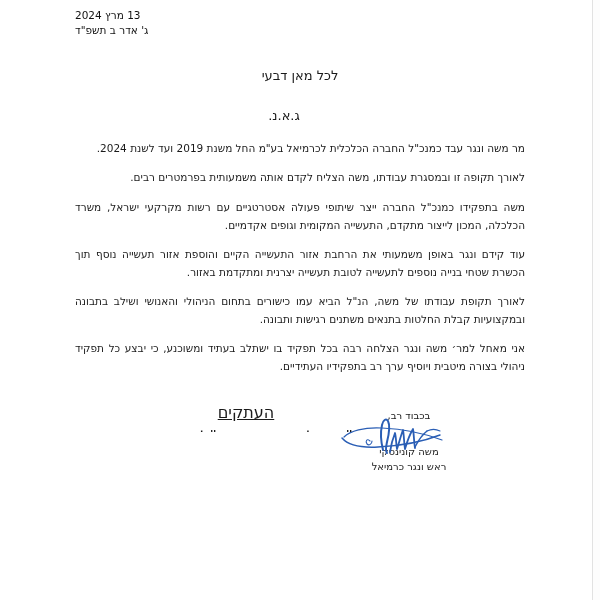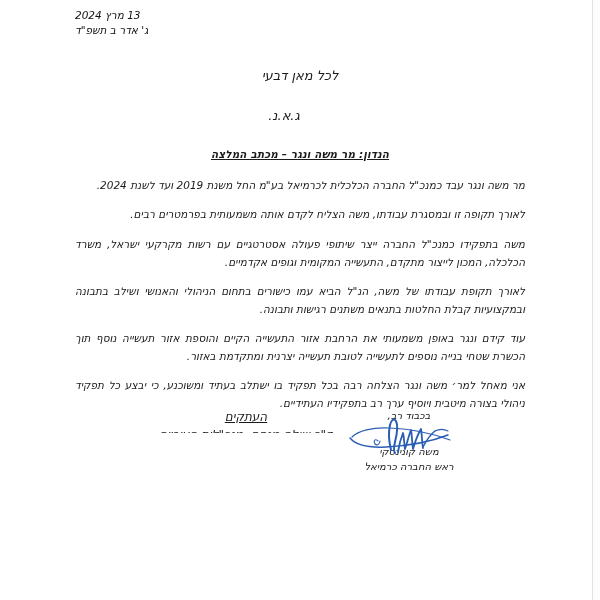--- a/index.html
+++ b/index.html
@@ -15,21 +15,20 @@
     color: #1a1a1a;
   }
 
   
   .page {
     position: relative;
     width: 600px;
     height: 436px;
     background: #ffffff;
     box-sizing: border-box;
-    font-style: italic;
   }
   
   .page-edge {
     position: absolute;
     top: 0;
     right: 7px;
     width: 1px;
     height: 600px;
     background: #e2e2e2;
   }
@@ -154,21 +153,21 @@
   }
 
   
   .footer-block {
     position: absolute;
     bottom: 0;
     right: 0;
     left: 12px;
     direction: rtl;
     text-align: center;
-    font-size: 12px;
+    font-size: 16px;
   }
   .footer-inner {
     display: inline-block;
     margin-right: 120px;
     text-align: center;
     line-height: 1.5;
   }
   .footer-heading {
     display: block;
     text-decoration: underline;
@@ -197,41 +196,38 @@
     <div class="date-block">
       <span class="date-line">13 מרץ 2024</span>
       <span class="date-line">ג' אדר ב תשפ"ד</span>
     </div>
 
     <div class="addressee-block">
       <span class="addressee">לכל מאן דבעי</span>
       <span class="salutation">ג.א.נ.</span>
     </div>
 
-    <div class="subject-row">
-      <span class="subject">הנדון: מר משה ונגר – מכתב המלצה</span>
-    </div>
 
     <div class="body-block">
       <p class="para">מר משה ונגר עבד כמנכ"ל החברה הכלכלית לכרמיאל בע"מ החל משנת 2019 ועד לשנת 2024.</p>
       <p class="para">לאורך תקופה זו ובמסגרת עבודתו, משה הצליח לקדם אותה משמעותית בפרמטרים רבים.</p>
       <p class="para">משה בתפקידו כמנכ"ל החברה ייצר שיתופי פעולה אסטרטגיים עם רשות מקרקעי ישראל, משרד הכלכלה, המכון לייצור מתקדם, התעשייה המקומית וגופים אקדמיים.</p>
+      <p class="para">עוד קידם ונגר באופן משמעותי את הרחבת אזור התעשייה הקיים והוספת אזור תעשייה נוסף תוך הכשרת שטחי בנייה נוספים לתעשייה לטובת תעשייה יצרנית ומתקדמת באזור.</p>
       <p class="para">לאורך  תקופת עבודתו של משה, הנ"ל הביא עמו כישורים בתחום הניהולי והאנושי  ושילב בתבונה ובמקצועיות קבלת החלטות בתנאים משתנים רגישות ותבונה.</p>
-      <p class="para">עוד קידם ונגר באופן משמעותי את הרחבת אזור התעשייה הקיים והוספת אזור תעשייה נוסף תוך הכשרת שטחי בנייה נוספים לתעשייה לטובת תעשייה יצרנית ומתקדמת באזור.</p>
       <p class="para">אני מאחל למר׳ משה ונגר הצלחה רבה בכל תפקיד בו ישתלב בעתיד ומשוכנע, כי יבצע כל תפקיד ניהולי בצורה מיטבית  ויוסיף ערך רב בתפקידיו העתידיים.</p>
     </div>
 
   </div>
 
   <div class="sign-block">
     <span class="sign-inner">
       <span class="sign-regards">בכבוד רב,</span>
       <span class="sign-gap"></span>
       <span class="sign-name">משה קונינסקי</span>
-      <span class="sign-title">ראש החברה כרמיאל</span>
+      <span class="sign-title">ראש ונגר כרמיאל</span>
 
       <svg class="signature-svg" viewBox="0 0 120 44" aria-hidden="true">
         <g fill="none" stroke="#2a5eb5" stroke-linecap="round" stroke-linejoin="round">
           <path d="M8 24 C 14 31, 26 34, 44 33 C 64 32, 88 28, 106 21" stroke-width="1.5"></path>
           <path d="M10 23 C 16 17, 30 13, 48 14 C 70 15, 92 20, 108 26" stroke-width="1.2"></path>
           <path d="M49 36 C 47 28, 46 20, 48 11 C 49 6, 52 4, 54 7 C 56 11, 55 20, 53 28 C 52 33, 51 37, 53 39" stroke-width="2"></path>
           <path d="M56 38 C 57 31, 59 24, 61 19 C 62 22, 62 29, 63 35 C 65 29, 67 21, 69 16 C 70 21, 70 29, 71 35 C 73 28, 76 20, 79 15 C 80 21, 80 29, 81 34" stroke-width="1.8"></path>
           <path d="M81 33 C 84 27, 88 21, 93 17" stroke-width="1.5"></path>
           <path d="M36 27 C 33 24, 31 27, 33 30 C 35 32, 38 30, 38 27" stroke-width="1.1"></path>
           <path d="M93 17 C 97 15, 102 15, 106 17" stroke-width="1.1"></path>

